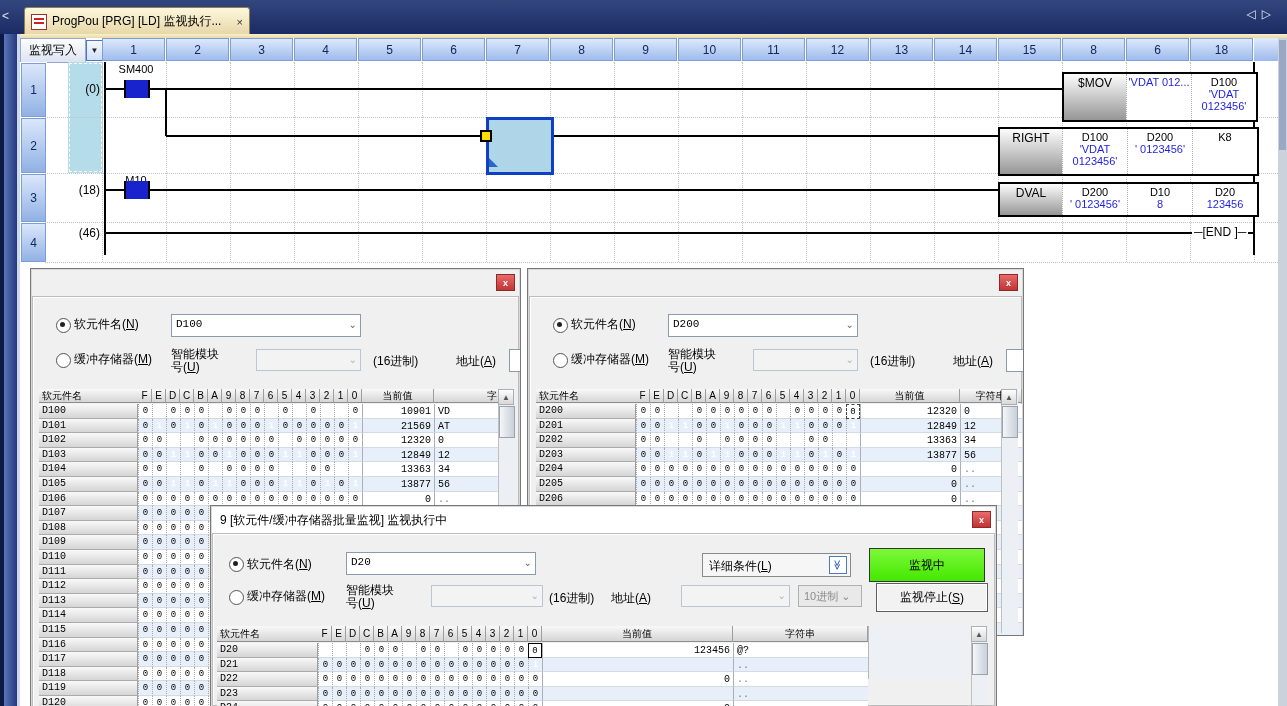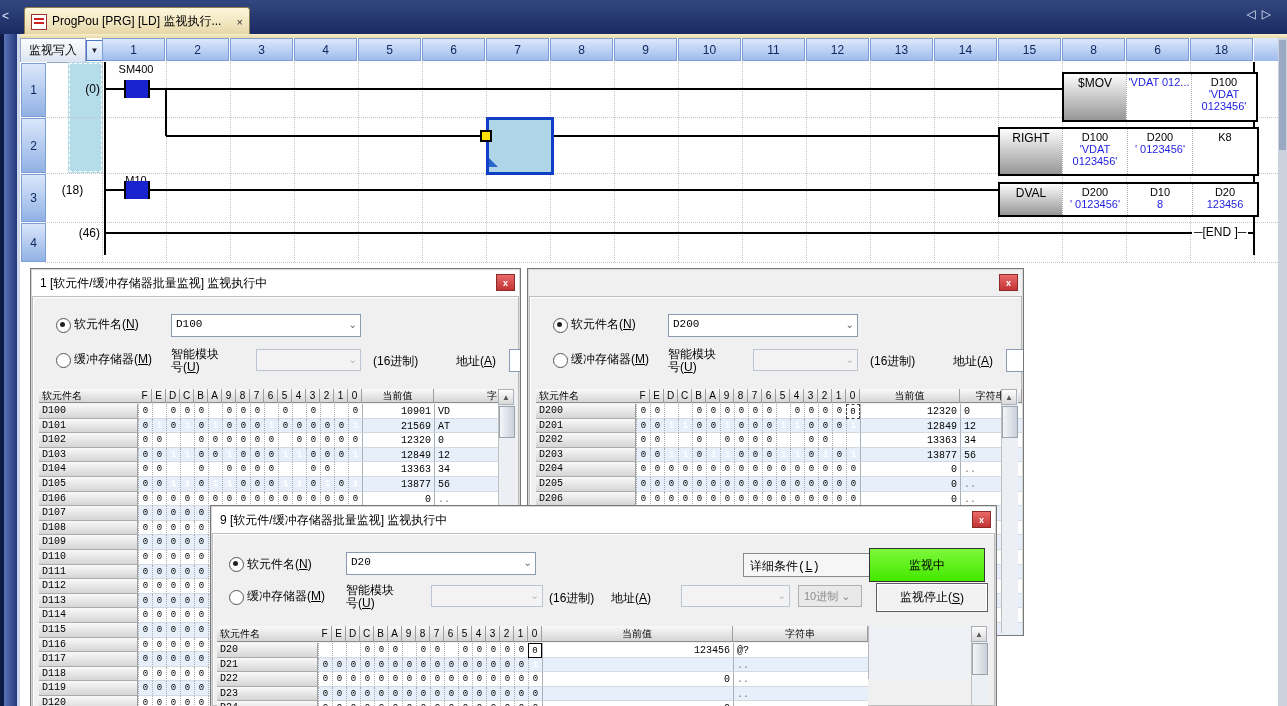--- a/index.html
+++ b/index.html
@@ -137,21 +137,21 @@
       <div class="abs colcell" style="left: 998px; width: 63px;">15</div>
       <div class="abs colcell" style="left: 1062px; width: 63px;">8</div>
       <div class="abs colcell" style="left: 1126px; width: 63px;">6</div>
       <div class="abs colcell" style="left: 1190px; width: 63px;">18</div>
       <div class="abs rowhead" style="top: 62px; height: 54px;">1</div>
       <div class="abs rowhead" style="top: 117px; height: 55px;">2</div>
       <div class="abs rowhead" style="top: 173px; height: 48px;">3</div>
       <div class="abs rowhead" style="top: 222px; height: 39px;">4</div>
       <div class="abs cyanbar"></div>
       <div class="abs stepnum" style="left: 45px; top: 82px;">(0)</div>
-      <div class="abs stepnum" style="left: 45px; top: 183px; text-align: center;">(18)</div>
+      <div class="abs stepnum" style="left: 45px; top: 183px;">(18)</div>
       <div class="abs stepnum" style="left: 45px; top: 226px;">(46)</div>
       <div class="abs gridv" style="left: 102px;"></div>
       <div class="abs gridv" style="left: 166px;"></div>
       <div class="abs gridv" style="left: 230px;"></div>
       <div class="abs gridv" style="left: 294px;"></div>
       <div class="abs gridv" style="left: 358px;"></div>
       <div class="abs gridv" style="left: 422px;"></div>
       <div class="abs gridv" style="left: 486px;"></div>
       <div class="abs gridv" style="left: 550px;"></div>
       <div class="abs gridv" style="left: 614px;"></div>
@@ -224,23 +224,20 @@
           <div class="op-blue">123456</div>
         </div>
       </div>
       <div class="abs endlbl" style="left: 1192px; top: 225px;">─[END ]─</div>
     </div>
   <div class="abs edscroll"></div>
   <div class="abs edthumb"></div>
 
   <div id="windows">
       <div class="abs mwin" style="left: 30px; top: 268px; width: 489px; height: 452px; z-index: 10;">
-        <div class="abs mtitle">
-          <span>1 [软元件/缓冲存储器批量监视] 监视执行中</span>
-        </div>
         <div class="abs mclose" style="right: 5px;">x</div>
         <div class="abs mbody"></div>
         <div class="abs radio on" style="left: 25px; top: 49px;"></div>
         <div class="abs ctl-label" style="left: 43px; top: 47px;">软元件名(<u>N</u>)</div>
         <div class="abs combo" style="left: 140px; top: 45px; width: 188px; height: 21px;">
           <div class="val">D100</div>
           <div class="chev">⌄</div>
         </div>
         <div class="abs radio" style="left: 25px; top: 84px;"></div>
         <div class="abs ctl-label" style="left: 43px; top: 82px;">缓冲存储器(<u>M</u>)</div>
@@ -1039,21 +1036,21 @@
         <div class="abs ctl-label" style="left: 135px; top: 78px; line-height: 13px;">智能模块<br>号(<u>U</u>)</div>
         <div class="abs combodis" style="left: 220px; top: 79px; width: 110px; height: 20px;">
           <div class="chev">⌄</div>
         </div>
         <div class="abs ctl-label" style="left: 338px; top: 84px;">(16进制)</div>
         <div class="abs ctl-label" style="left: 400px; top: 84px;">地址(<u>A</u>)</div>
         <div class="abs combodis" style="left: 470px; top: 79px; width: 107px; height: 20px;">
           <div class="chev">⌄</div>
         </div>
         <div class="abs decdd" style="left: 587px; top: 79px; width: 57px; height: 17px;">10进制  ⌄</div>
-        <div class="abs detailbox" style="left: 532px; top: 47px; width: 147px; height: 22px; font-family: Liberation Mono, monospace;">
+        <div class="abs detailbox" style="left: 491px; top: 47px; width: 147px; height: 22px;">
           <span style="position: absolute; left: 6px; top: 4px; font-size: 12px;">详细条件(<u>L</u>)</span>
           <div class="detail-chev" style="transform: rotate(90deg); position: absolute;">≫</div>
         </div>
         <div class="abs btn-green" style="left: 658px; top: 42px; width: 114px; height: 32px; background: linear-gradient(rgb(125, 248, 58), rgb(68, 232, 0));">监视中</div>
         <div class="abs btn" style="left: 665px; top: 77px; width: 110px; height: 27px;">监视停止(<u>S</u>)</div>
         <div class="abs thead-cell thead-left" style="left: 6px; top: 120px; width: 100px; height: 15px;">软元件名</div>
         <div class="abs thead-cell" style="left: 107px; top: 120px; width: 13px; height: 15px;">F</div>
         <div class="abs thead-cell" style="left: 121px; top: 120px; width: 13px; height: 15px;">E</div>
         <div class="abs thead-cell" style="left: 135px; top: 120px; width: 13px; height: 15px;">D</div>
         <div class="abs thead-cell" style="left: 149px; top: 120px; width: 13px; height: 15px;">C</div>

